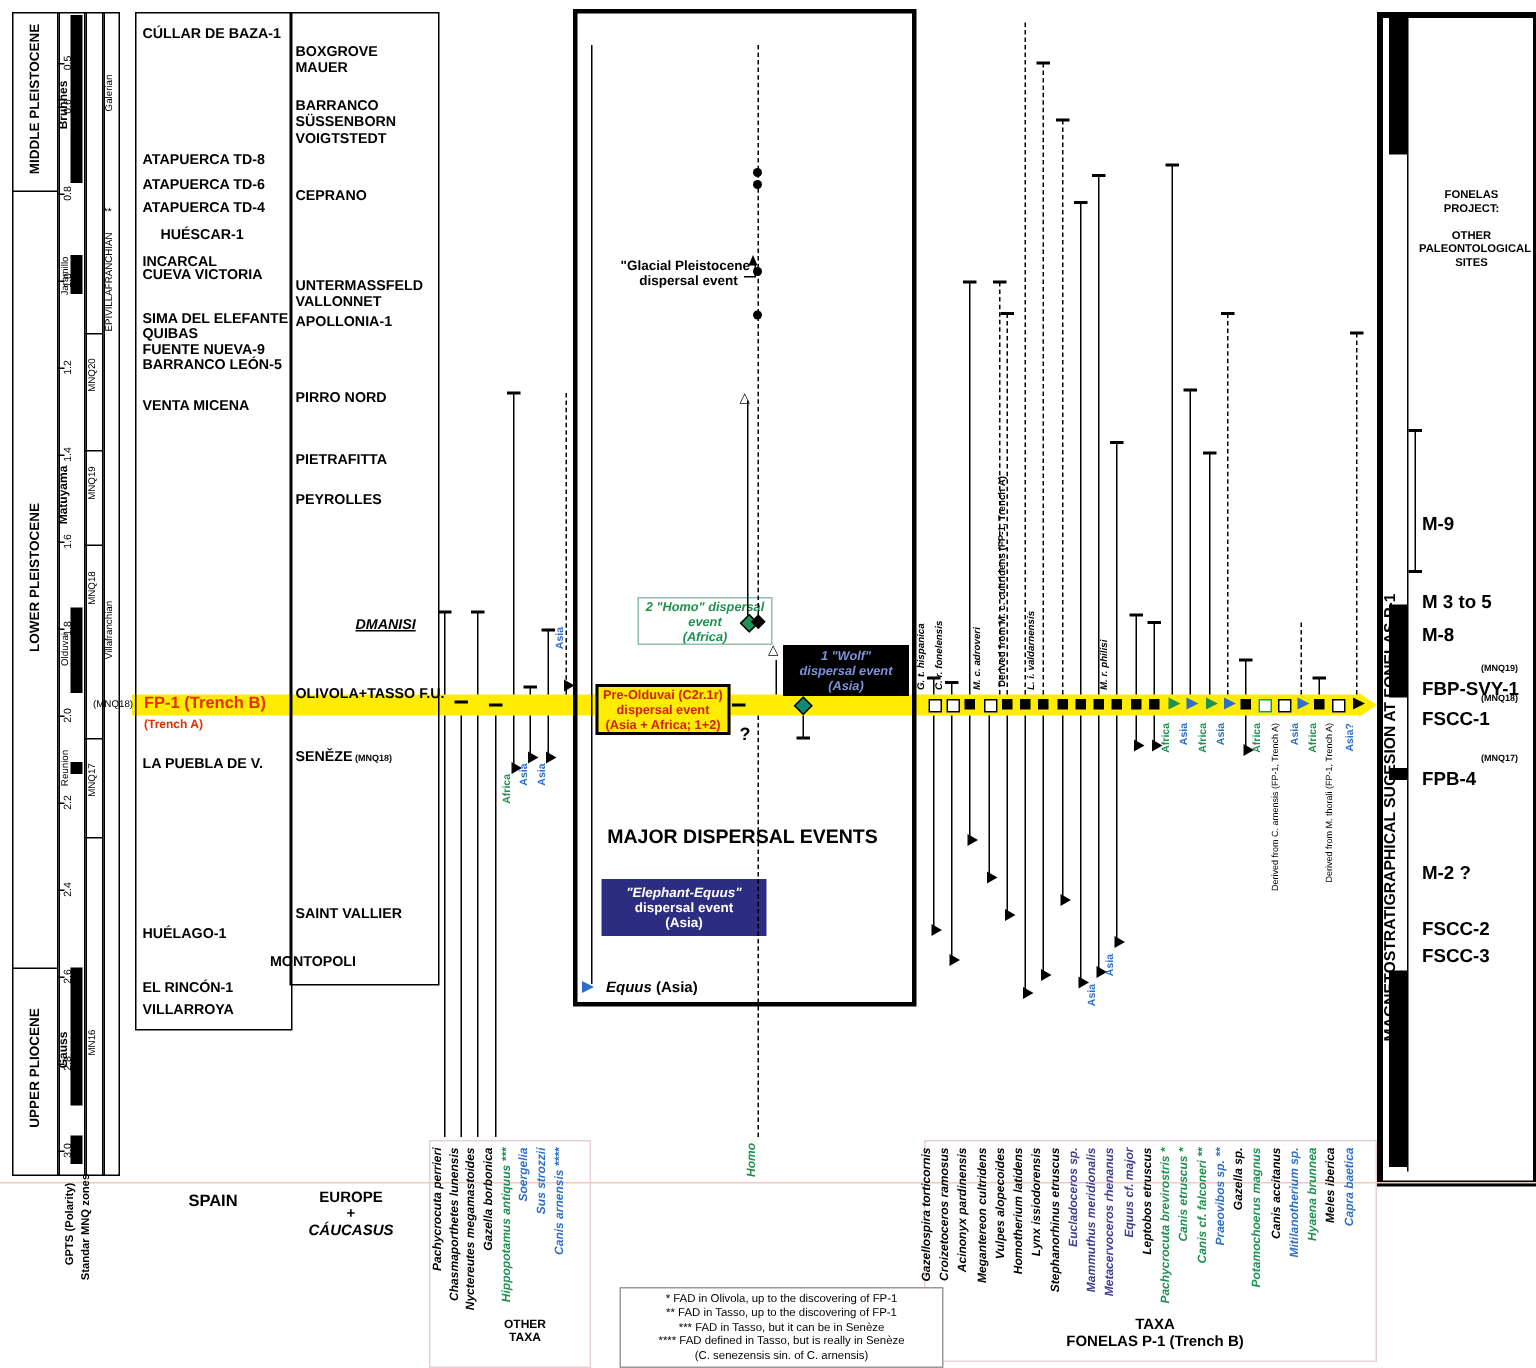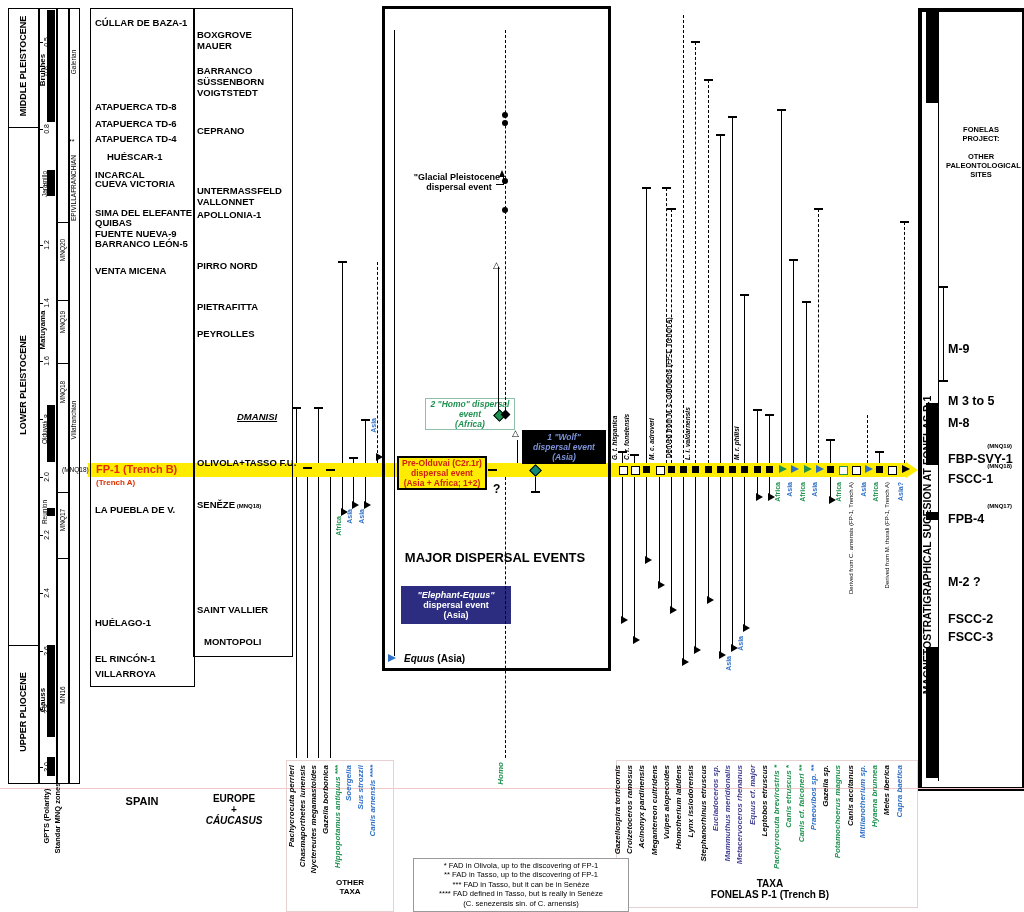--- a/index.html
+++ b/index.html
@@ -61,21 +61,21 @@
       <div class="site" style="left: 197px; top: 186px;">UNTERMASSFELD</div>
       <div class="site" style="left: 197px; top: 197px;">VALLONNET</div>
       <div class="site" style="left: 197px; top: 210px;">APOLLONIA-1</div>
       <div class="site" style="left: 197px; top: 261px;">PIRRO NORD</div>
       <div class="site" style="left: 197px; top: 302px;">PIETRAFITTA</div>
       <div class="site" style="left: 197px; top: 329px;">PEYROLLES</div>
       <div class="site it" style="left: 237px; top: 412px; text-decoration: underline;">DMANISI</div>
       <div class="site" style="left: 197px; top: 458px;">OLIVOLA+TASSO F.U.</div>
       <div class="site" style="left: 197px; top: 500px;">SENĚZE<span style="font-size: 6px;">  (MNQ18)</span></div>
       <div class="site" style="left: 197px; top: 605px;">SAINT VALLIER</div>
-      <div class="site" style="left: 204px; top: 637px;">MONTOPOLI</div>
+      <div class="site" style="left: 180px; top: 637px;">MONTOPOLI</div>
     </div>
 
   <div class="site" style="left:96px;top:464px;font-size:11px;color:#e03000;">FP-1 (Trench B)</div>
   <div class="site" style="left:96px;top:478px;font-size:8px;color:#e03000;">(Trench A)</div>
   <div class="abs" style="left:62px;top:466px;font-size:6.5px;">(MNQ18)</div>
 
   <div class="abs bold ctr" style="left:112px;top:795px;width:60px;font-size:11px;">SPAIN</div>
   <div class="abs bold ctr" style="left:203px;top:793px;width:62px;font-size:10px;">
     <div>EUROPE</div>
     <div>+</div>

